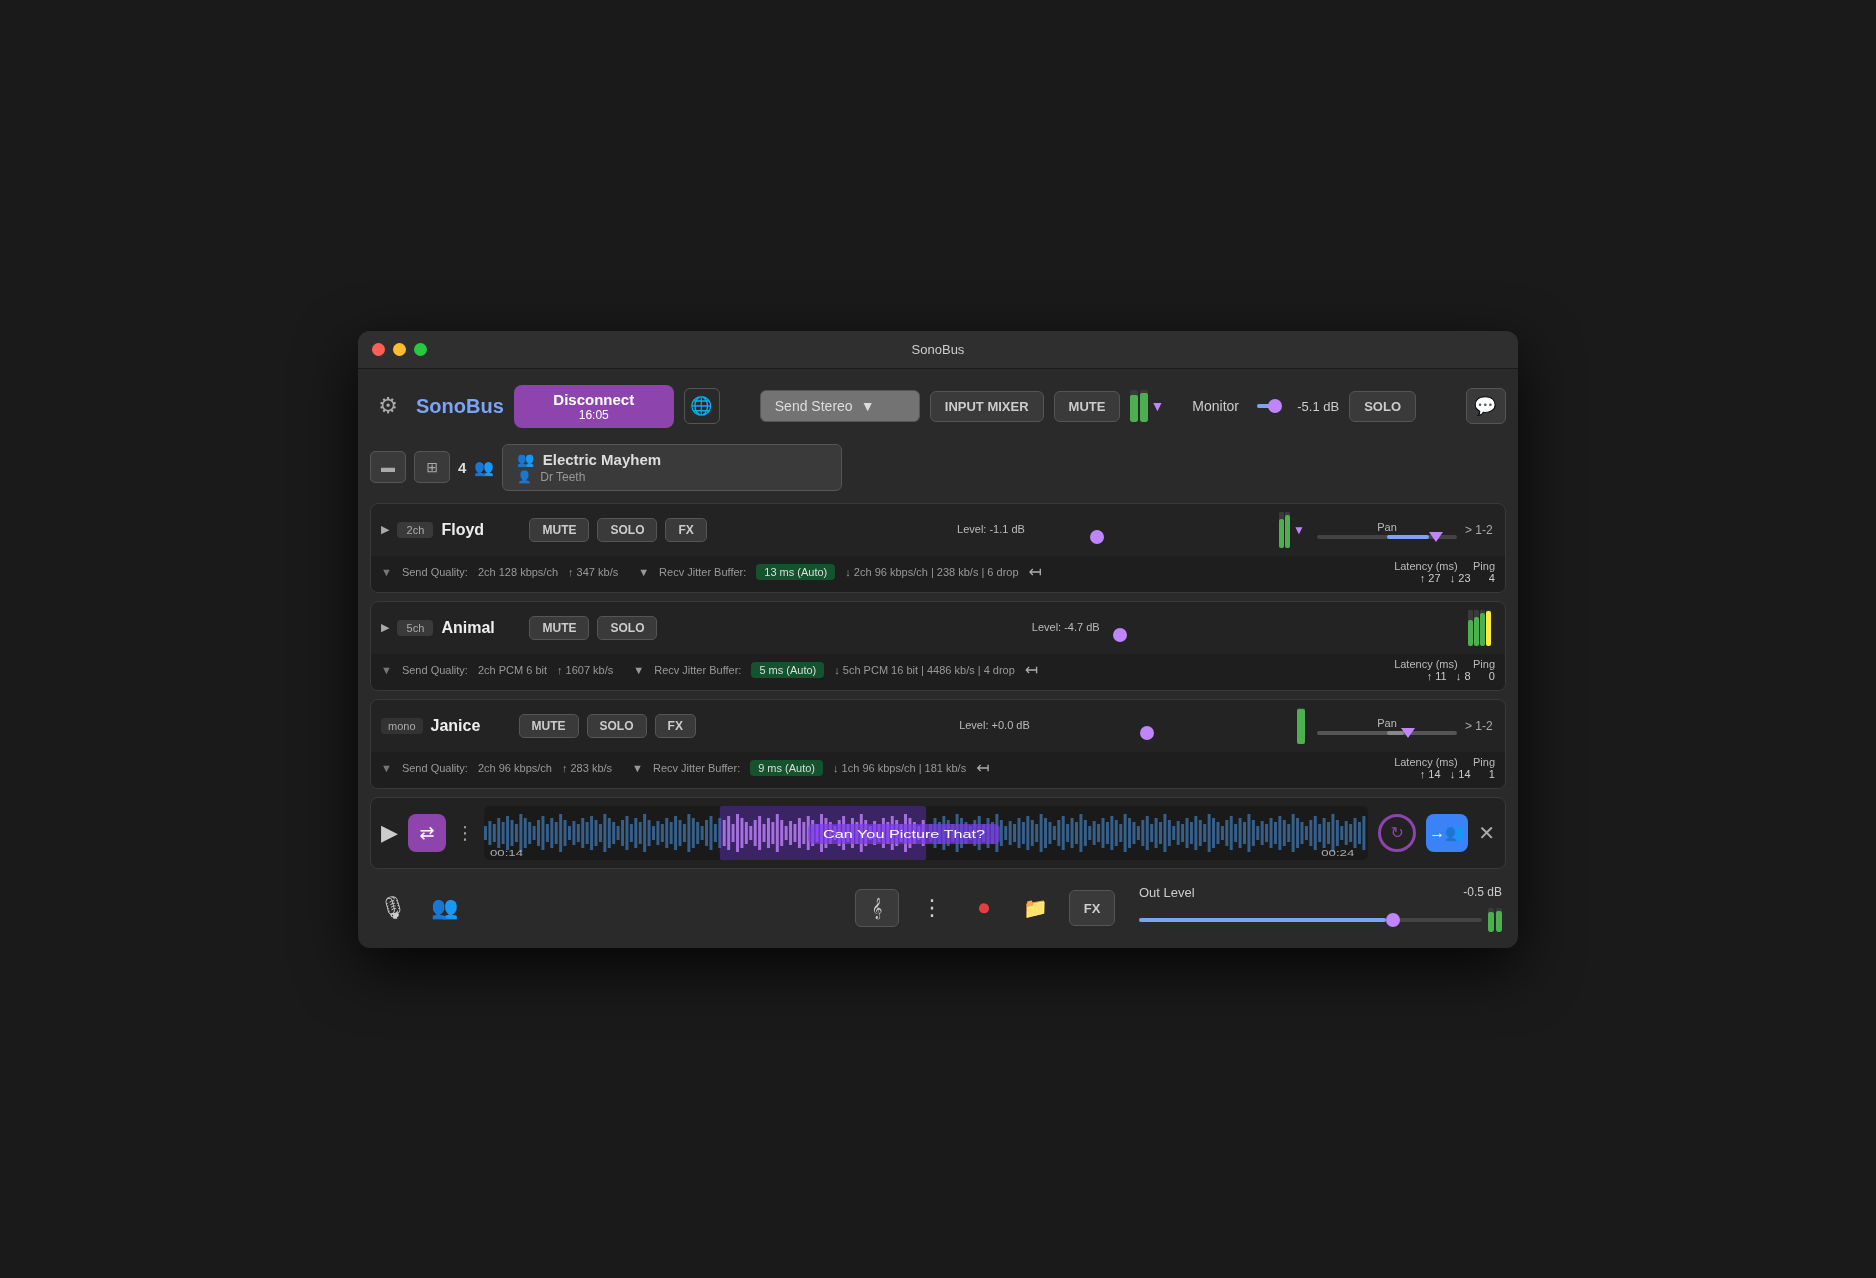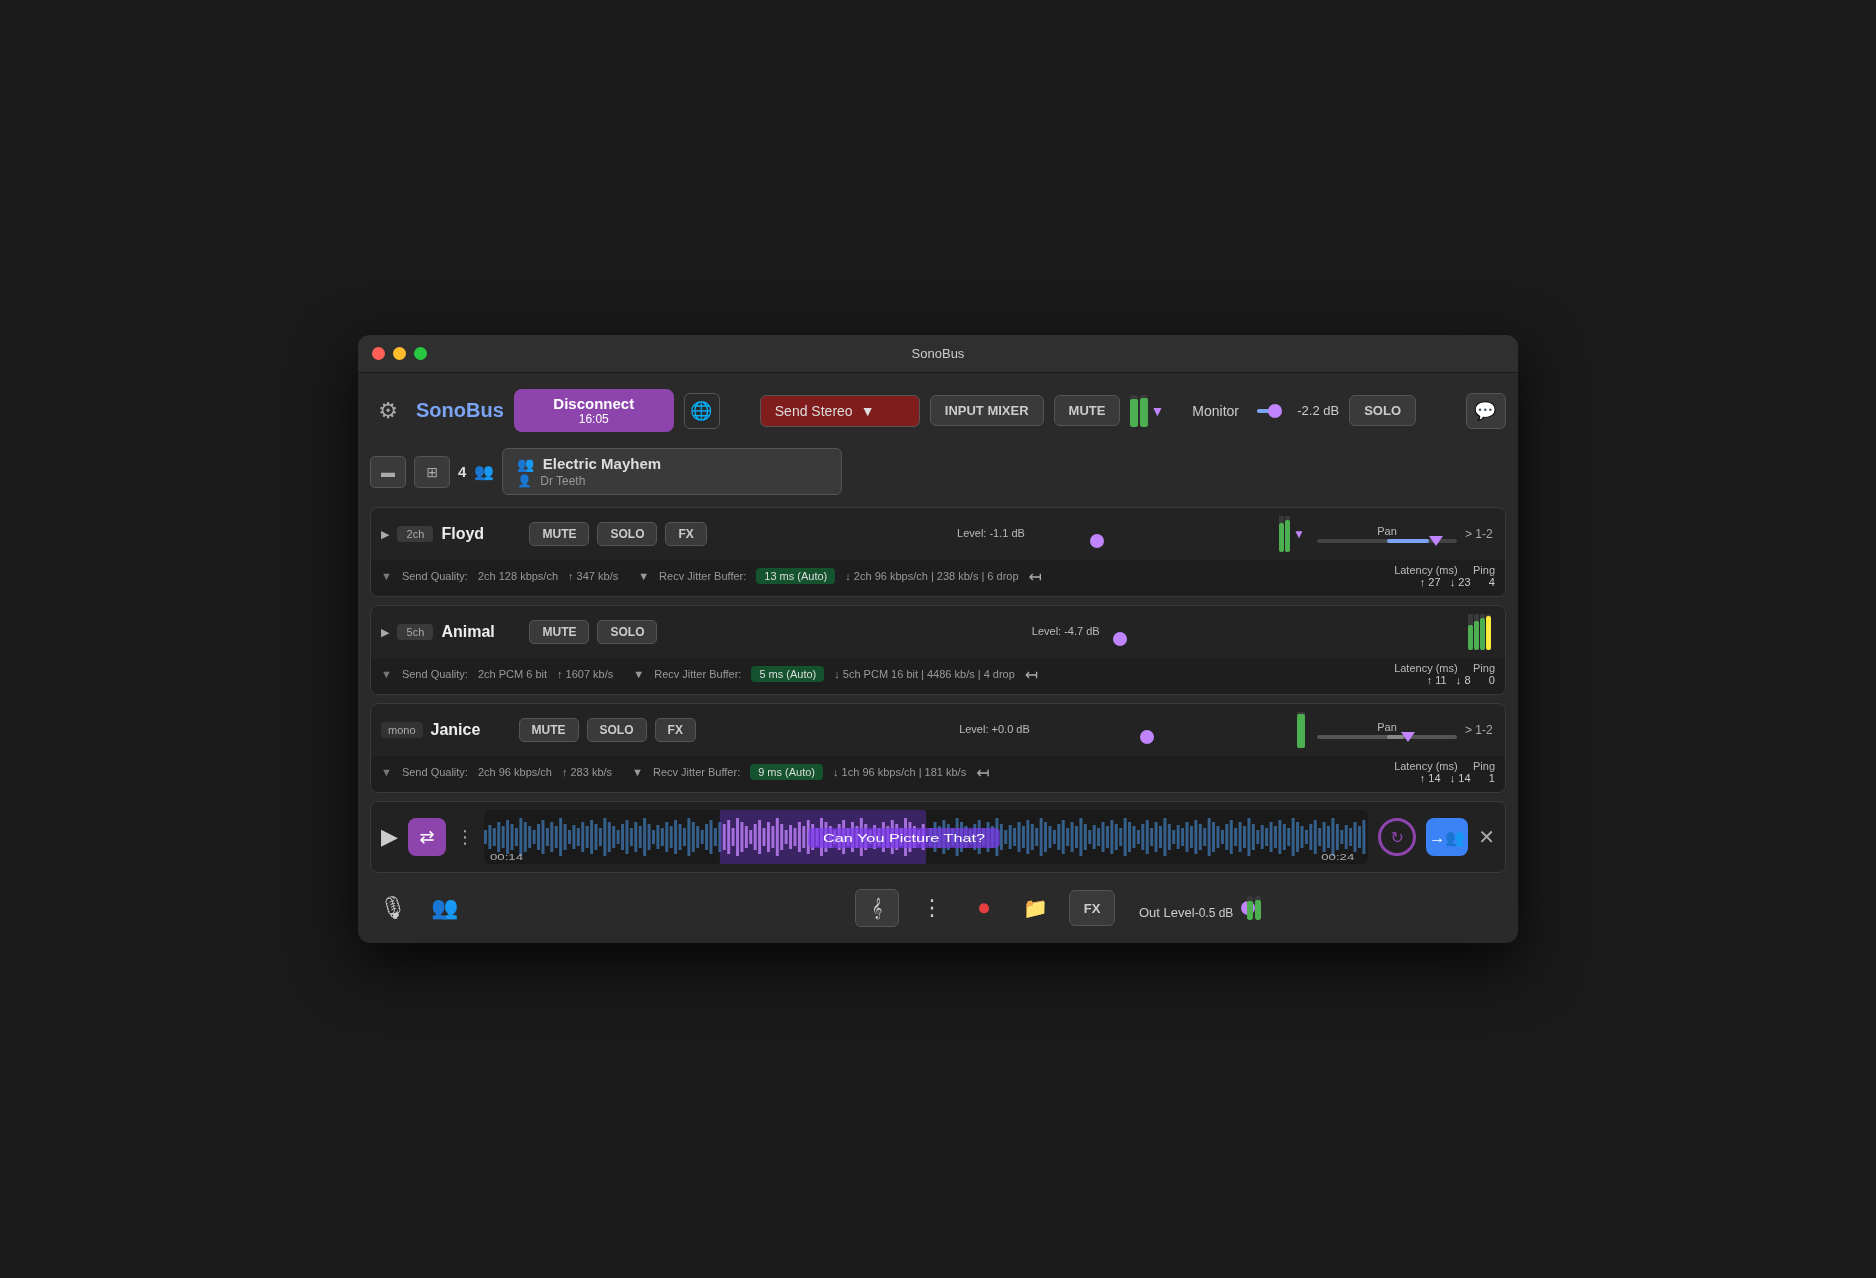--- a/index.html
+++ b/index.html
@@ -100,21 +100,21 @@
       border: 1px solid #555;
       border-radius: 6px;
       color: #aaa;
       font-size: 18px;
       cursor: pointer;
       display: flex;
       align-items: center;
       justify-content: center;
     }
     .send-stereo-select {
-      background: #7f1d1d;
+      background: #737373;
       border: 1px solid #555;
       border-radius: 6px;
       color: #ddd;
       padding: 7px 14px;
       font-size: 14px;
       cursor: pointer;
       display: flex;
       align-items: center;
       gap: 8px;
       min-width: 160px;
@@ -488,25 +488,24 @@
       font-weight: 700;
       cursor: pointer;
       width: 46px;
       height: 36px;
       display: flex;
       align-items: center;
       justify-content: center;
     }
     .out-level-section {
       display: flex;
-      flex-direction: row;
+      flex-direction: column;
       flex: 1;
       gap: 8px;
       margin-left: 10px;
-      align-items: flex-end;
     }
     .out-level-header {
       display: flex;
       justify-content: space-between;
       align-items: center;
     }
     .out-level-label {
       color: #ccc;
       font-size: 13px;
     }
@@ -565,21 +564,21 @@
         </div>
         <div style="color:#c084fc; font-size:14px; align-self:center;">▼</div>
       </div>
 
       <div class="monitor-section">
         <span class="monitor-label">Monitor</span>
         <div style="flex:1; position:relative; height:4px; background:#555; border-radius:2px; margin:0 8px;">
           <div style="position:absolute;left:0;top:0;height:100%;background:#7ca4f4;border-radius:2px;width:82%;"></div>
           <div style="position:absolute;width:14px;height:14px;background:#c084fc;border-radius:50%;top:50%;left:82%;transform:translate(-50%,-50%);"></div>
         </div>
-        <span class="monitor-db">-2.2 dB</span>
+        <span class="monitor-db">-5.1 dB</span>
       </div>
       <button class="solo-btn">SOLO</button>
       <div style="width:30px"></div>
       <div class="chat-btn">💬</div>
     </div>
 
     <div class="header-row2">
       <button class="icon-btn-sm">▬</button>
       <button class="icon-btn-sm">⊞</button>
       <span class="group-count">4</span>

